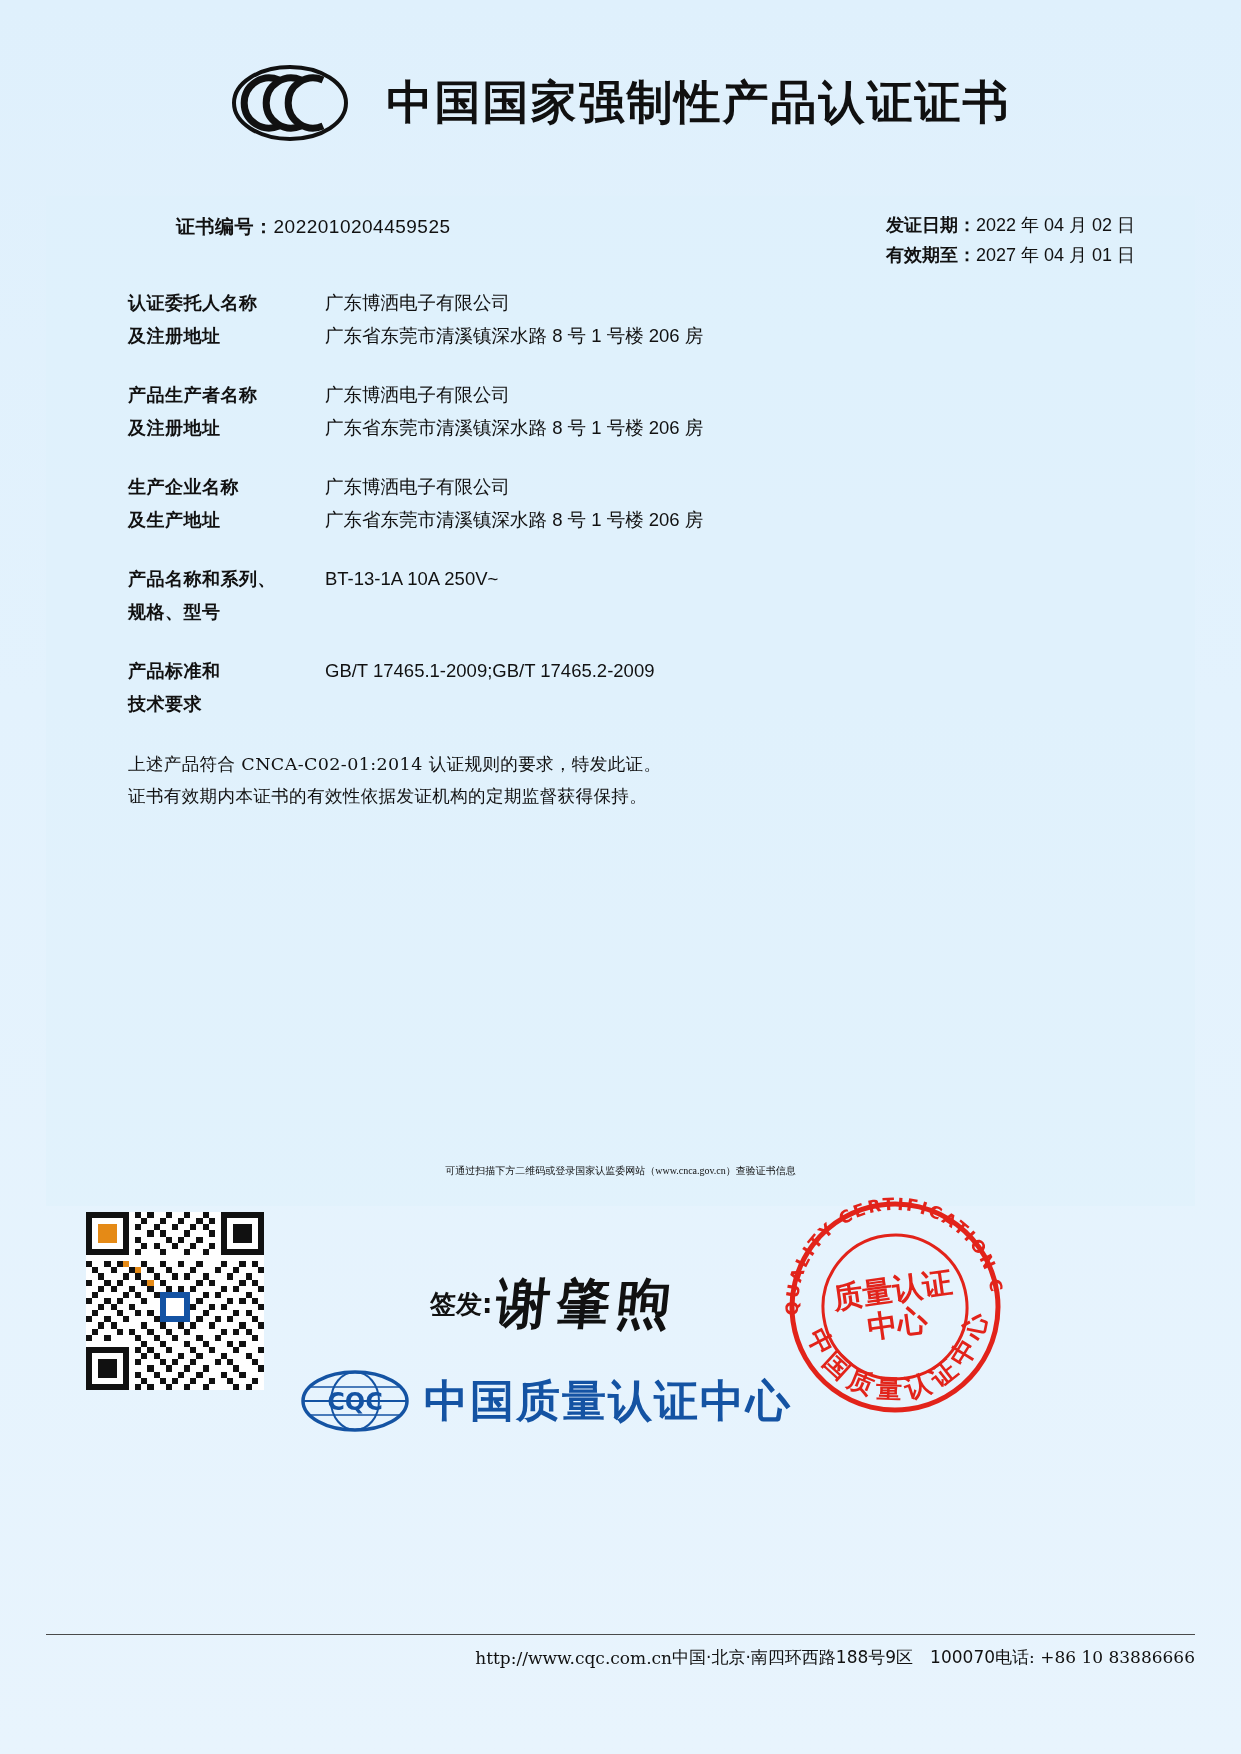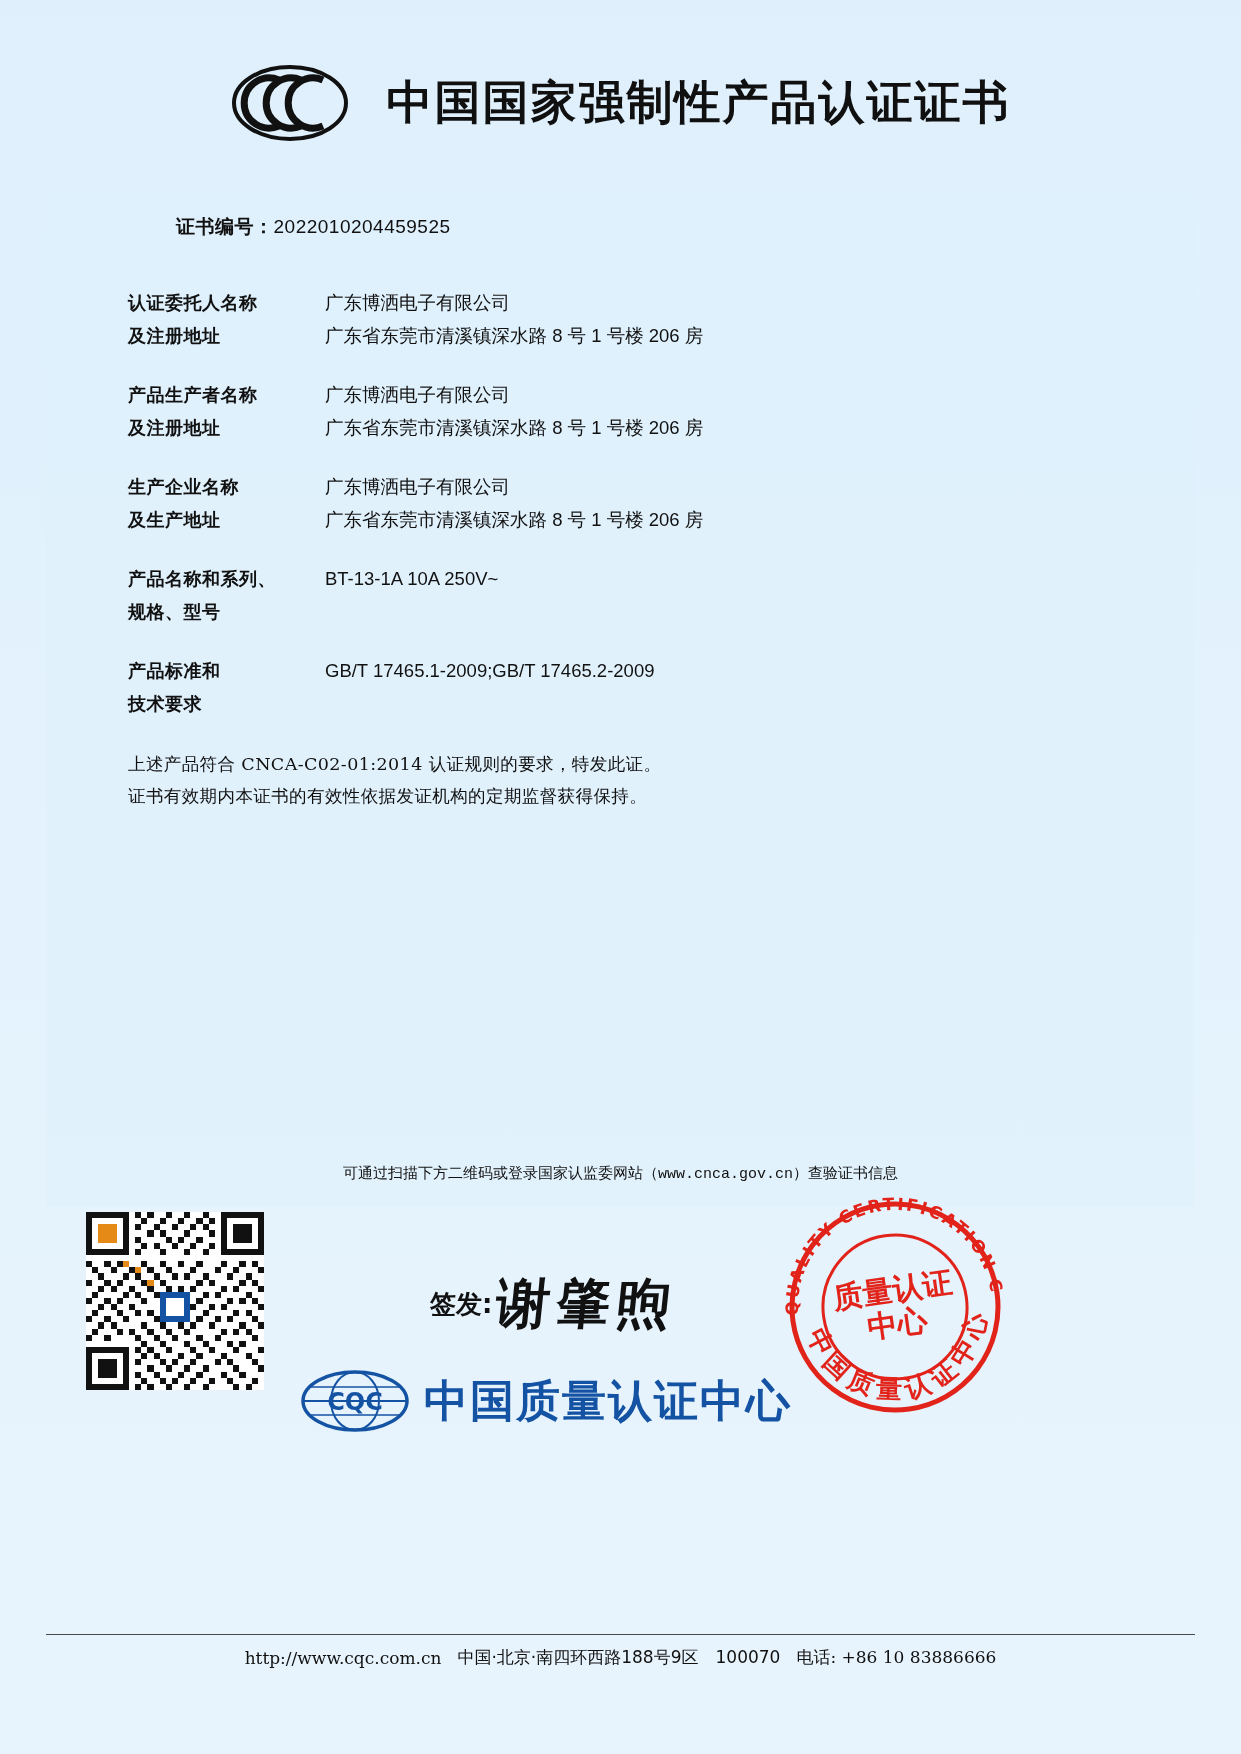--- a/index.html
+++ b/index.html
@@ -127,22 +127,22 @@
     letter-spacing: 0.4px;
   }
   .notes .ln { display: block; white-space: nowrap; }
 
   .verify-line {
     position: absolute;
     left: 0;
     top: 968px;
     width: 1149px;
     text-align: center;
-    font-family: Liberation Mono, monospace;
-    font-size: 15px;
+    font-family: Liberation Serif, serif;
+    font-size: 10px;
     color: #111;
   }
 
   
   .qr {
     position: absolute;
     left: 86px;
     top: 1212px;
     width: 178px;
     height: 178px;
@@ -205,26 +205,25 @@
     width: 1149px;
     height: 1px;
     background: #4a4a4a;
   }
   .footer {
     position: absolute;
     left: 46px;
     top: 1646px;
     width: 1149px;
     display: flex;
-    justify-content: center;
+    justify-content: flex-end;
     align-items: center;
     font-family: "DejaVu Serif", serif;
     font-size: 17px;
     color: #111;
-    gap: 16px;
   }
   .footer .mid { font-family: "DejaVu Sans", sans-serif; font-size: 17px; }
 </style>
 </head>
 <body>
 
 <div class="page">
 
   <div class="header">
     <svg class="ccc-logo" viewBox="0 0 118 78">
@@ -235,20 +234,28 @@
     </svg>
     <div class="header-title">中国国家强制性产品认证证书</div>
   </div>
 
   <div class="panel">
 
     <div class="cert-no">
       <span>证书编号：</span><span class="v">2022010204459525</span>
     </div>
 
+    <div class="dates">
+      <div>
+        <span>发证日期：</span><span class="v">2022 年 04 月 02 日</span>
+      </div>
+      <div>
+        <span>有效期至：</span><span class="v">2027 年 04 月 01 日</span>
+      </div>
+    </div>
 
     <div class="rows">
 
       <div class="row">
         <div class="label">
           <div>认证委托人名称</div>
           <div>及注册地址</div>
         </div>
         <div class="value">
           <span class="ln">广东博洒电子有限公司</span>

